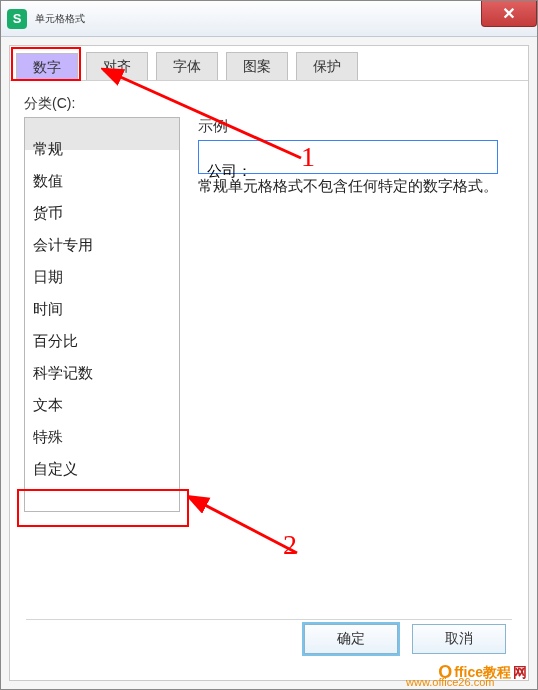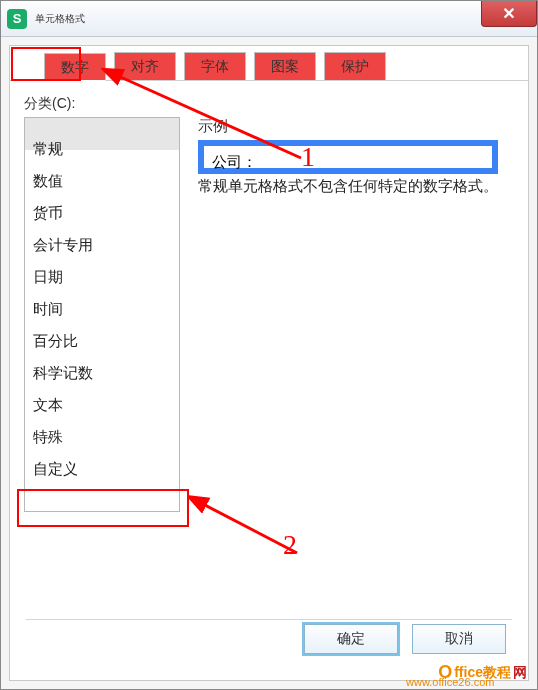--- a/index.html
+++ b/index.html
@@ -4,34 +4,34 @@
   <style>
     * { box-sizing: border-box; margin: 0; padding: 0; }
     body { font-family: "Microsoft YaHei", SimSun, sans-serif; font-size: 14px; background: #fff; }
     .window { width: 538px; height: 690px; border: 1px solid #888; background: #f5f5f5; position: relative; overflow: hidden; }
     .titlebar { height: 36px; background: linear-gradient(#fdfdfe,#e8eef5); border-bottom: 1px solid #c0c8d4; display: flex; align-items: center; padding: 0 6px; position: relative; }
     .app-icon { width: 20px; height: 20px; background: #1aad6a; border-radius: 4px; display: flex; align-items: center; justify-content: center; color: #fff; font-size: 13px; font-weight: bold; margin-right: 8px; }
     .title-text { color: #333; font-size: 10px; }
     .close-btn { position: absolute; right: 0; top: 0; width: 56px; height: 26px; background: linear-gradient(#e06060,#c43b3b); border: 1px solid #8a2a2a; border-top: none; border-radius: 0 0 4px 4px; display: flex; align-items: center; justify-content: center; color: #fff; font-size: 16px; font-weight: bold; cursor: pointer; }
     .content { position: absolute; top: 44px; left: 8px; right: 8px; bottom: 8px; background: #fff; border: 1px solid #c9c9c9; }
     .tabs { display: flex; padding: 6px 6px 0 6px; border-bottom: 1px solid #d0d0d0; gap: 8px; }
-    .tab { background: #ef4444; border: 1px solid #c0c0c0; border-bottom: none; height: 28px; line-height: 26px; width: 62px; text-align: center; cursor: pointer; font-size: 14px; color: #333; }
-    .tab.active { background: #ef4444; position: relative; top: 1px; border-bottom: 1px solid #fff; margin-left: 28px; }
+    .tab { background: #e5e5e5; border: 1px solid #c0c0c0; border-bottom: none; height: 28px; line-height: 26px; width: 62px; text-align: center; cursor: pointer; font-size: 14px; color: #333; }
+    .tab.active { background: #c4b5fd; position: relative; top: 1px; border-bottom: 1px solid #fff; }
     .hl-box { position: absolute; border: 2px solid #f00; pointer-events: none; z-index: 10; }
     .hl1 { top: 46px; left: 10px; width: 70px; height: 34px; }
     .hl2 { top: 488px; left: 16px; width: 172px; height: 38px; }
     .pane { padding: 10px 14px 14px 14px; }
     .cat-label { font-size: 14px; color: #333; margin: 4px 0 4px 0; }
     .cols { display: flex; gap: 14px; }
     .listbox { width: 156px; height: 395px; border: 1px solid #b8b8b8; background: #fff; overflow-y: auto; }
     .listitem { height: 30px; line-height: 30px; padding: 16px 8px; font-size: 15px; color: #222; cursor: pointer; }
     .listitem.sel { background: #e6e6e6; }
     .right { flex: 1; padding: 0 4px; }
     .sample-label { color: #333; font-size: 15px; margin-bottom: 4px;}
-    .sample-box { border: 6px solid #3b82f6; height: 34px; line-height: 32px; padding: 0 8px; font-size: 15px; width: 300px; background: #fff; }
+    .sample-box { border: 1px solid #3b82f6; height: 34px; line-height: 32px; padding: 14px 8px; font-size: 15px; width: 300px; background: #fff; }
     .desc { font-size: 15px; color: #222; line-height: 1.6; }
     .btnrow { position: absolute; bottom: 26px; right: 22px; display: flex; gap: 14px; }
     .btn { height: 30px; width: 94px; border: 1px solid #8ab5d1; background: linear-gradient(#fcfdff,#e8f2fa); cursor: pointer; font-size: 14px; color: #333; }
     .btn.primary { box-shadow: 0 0 0 2px #7fc2e8; }
     .sep-line { position:absolute; bottom: 60px; left:16px; right:16px; height:1px; background:#d6d6d6;}
     
     .arrow-svg { position: absolute; z-index: 12; pointer-events: none; }
     .num-label { position: absolute; color: #f00; font-size: 28px; font-family: serif; z-index: 13; }
     .num1 { top: 140px; left: 300px; }
     .num2 { top: 528px; left: 282px; }

